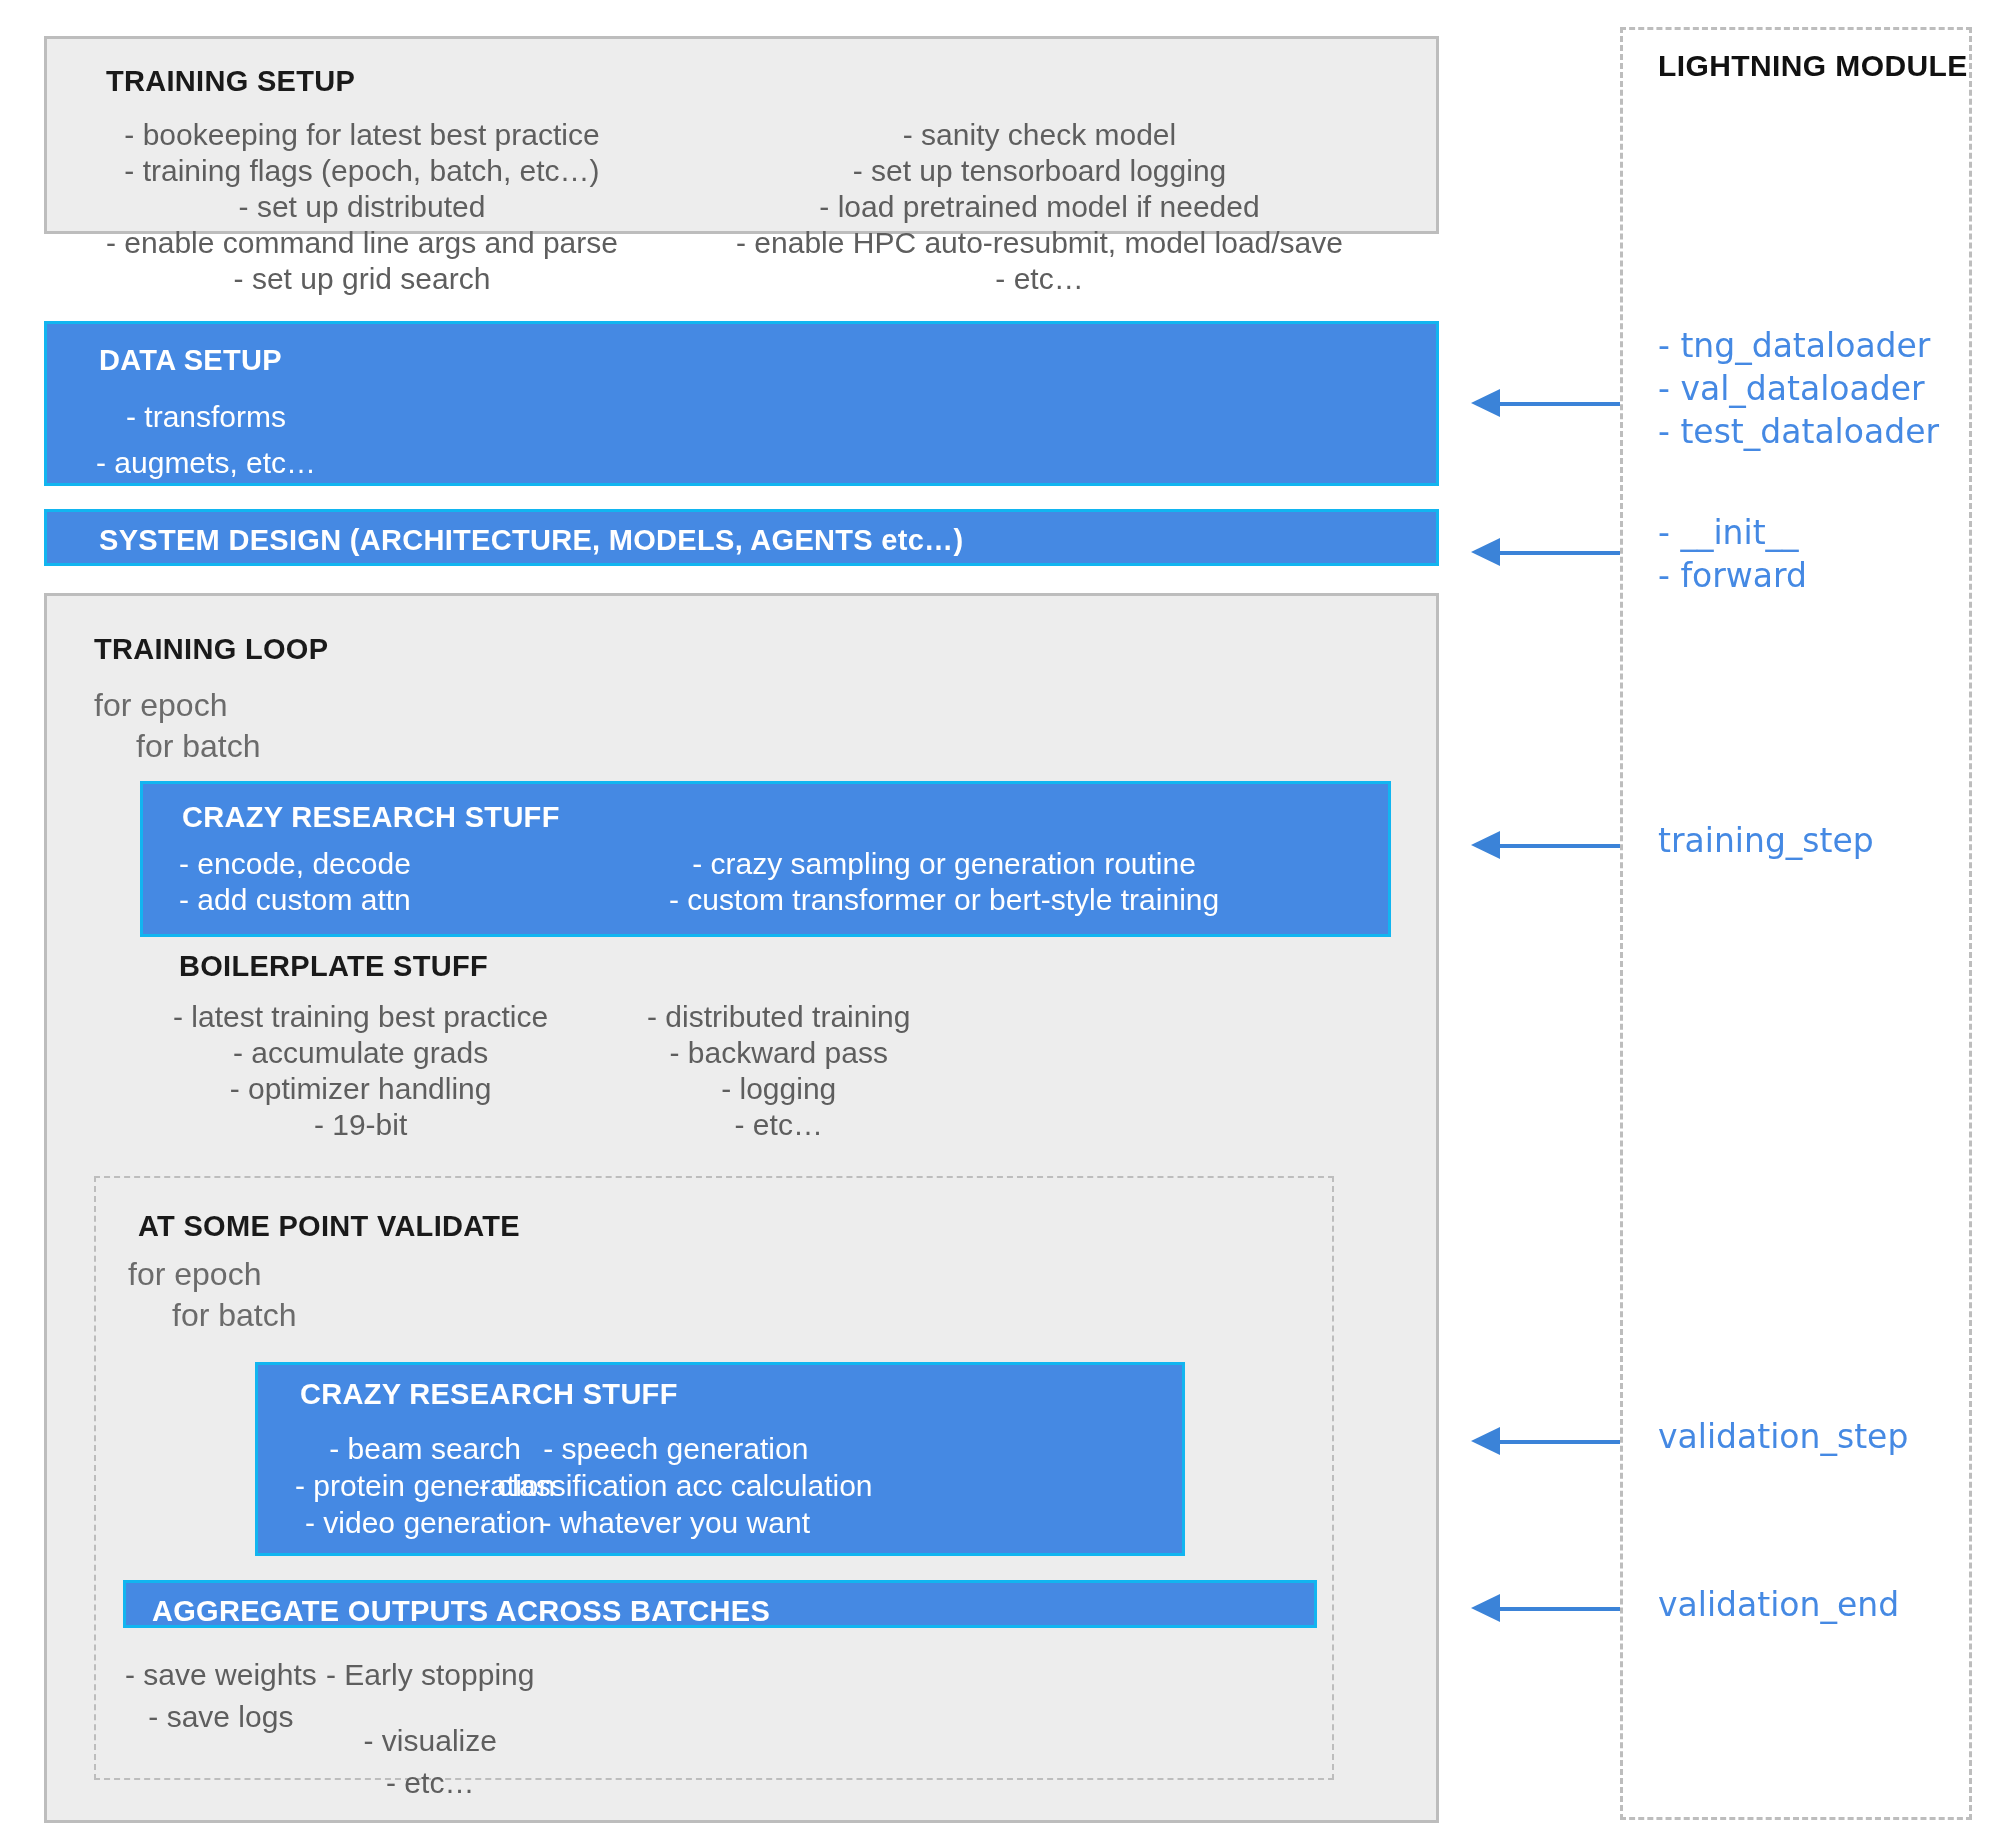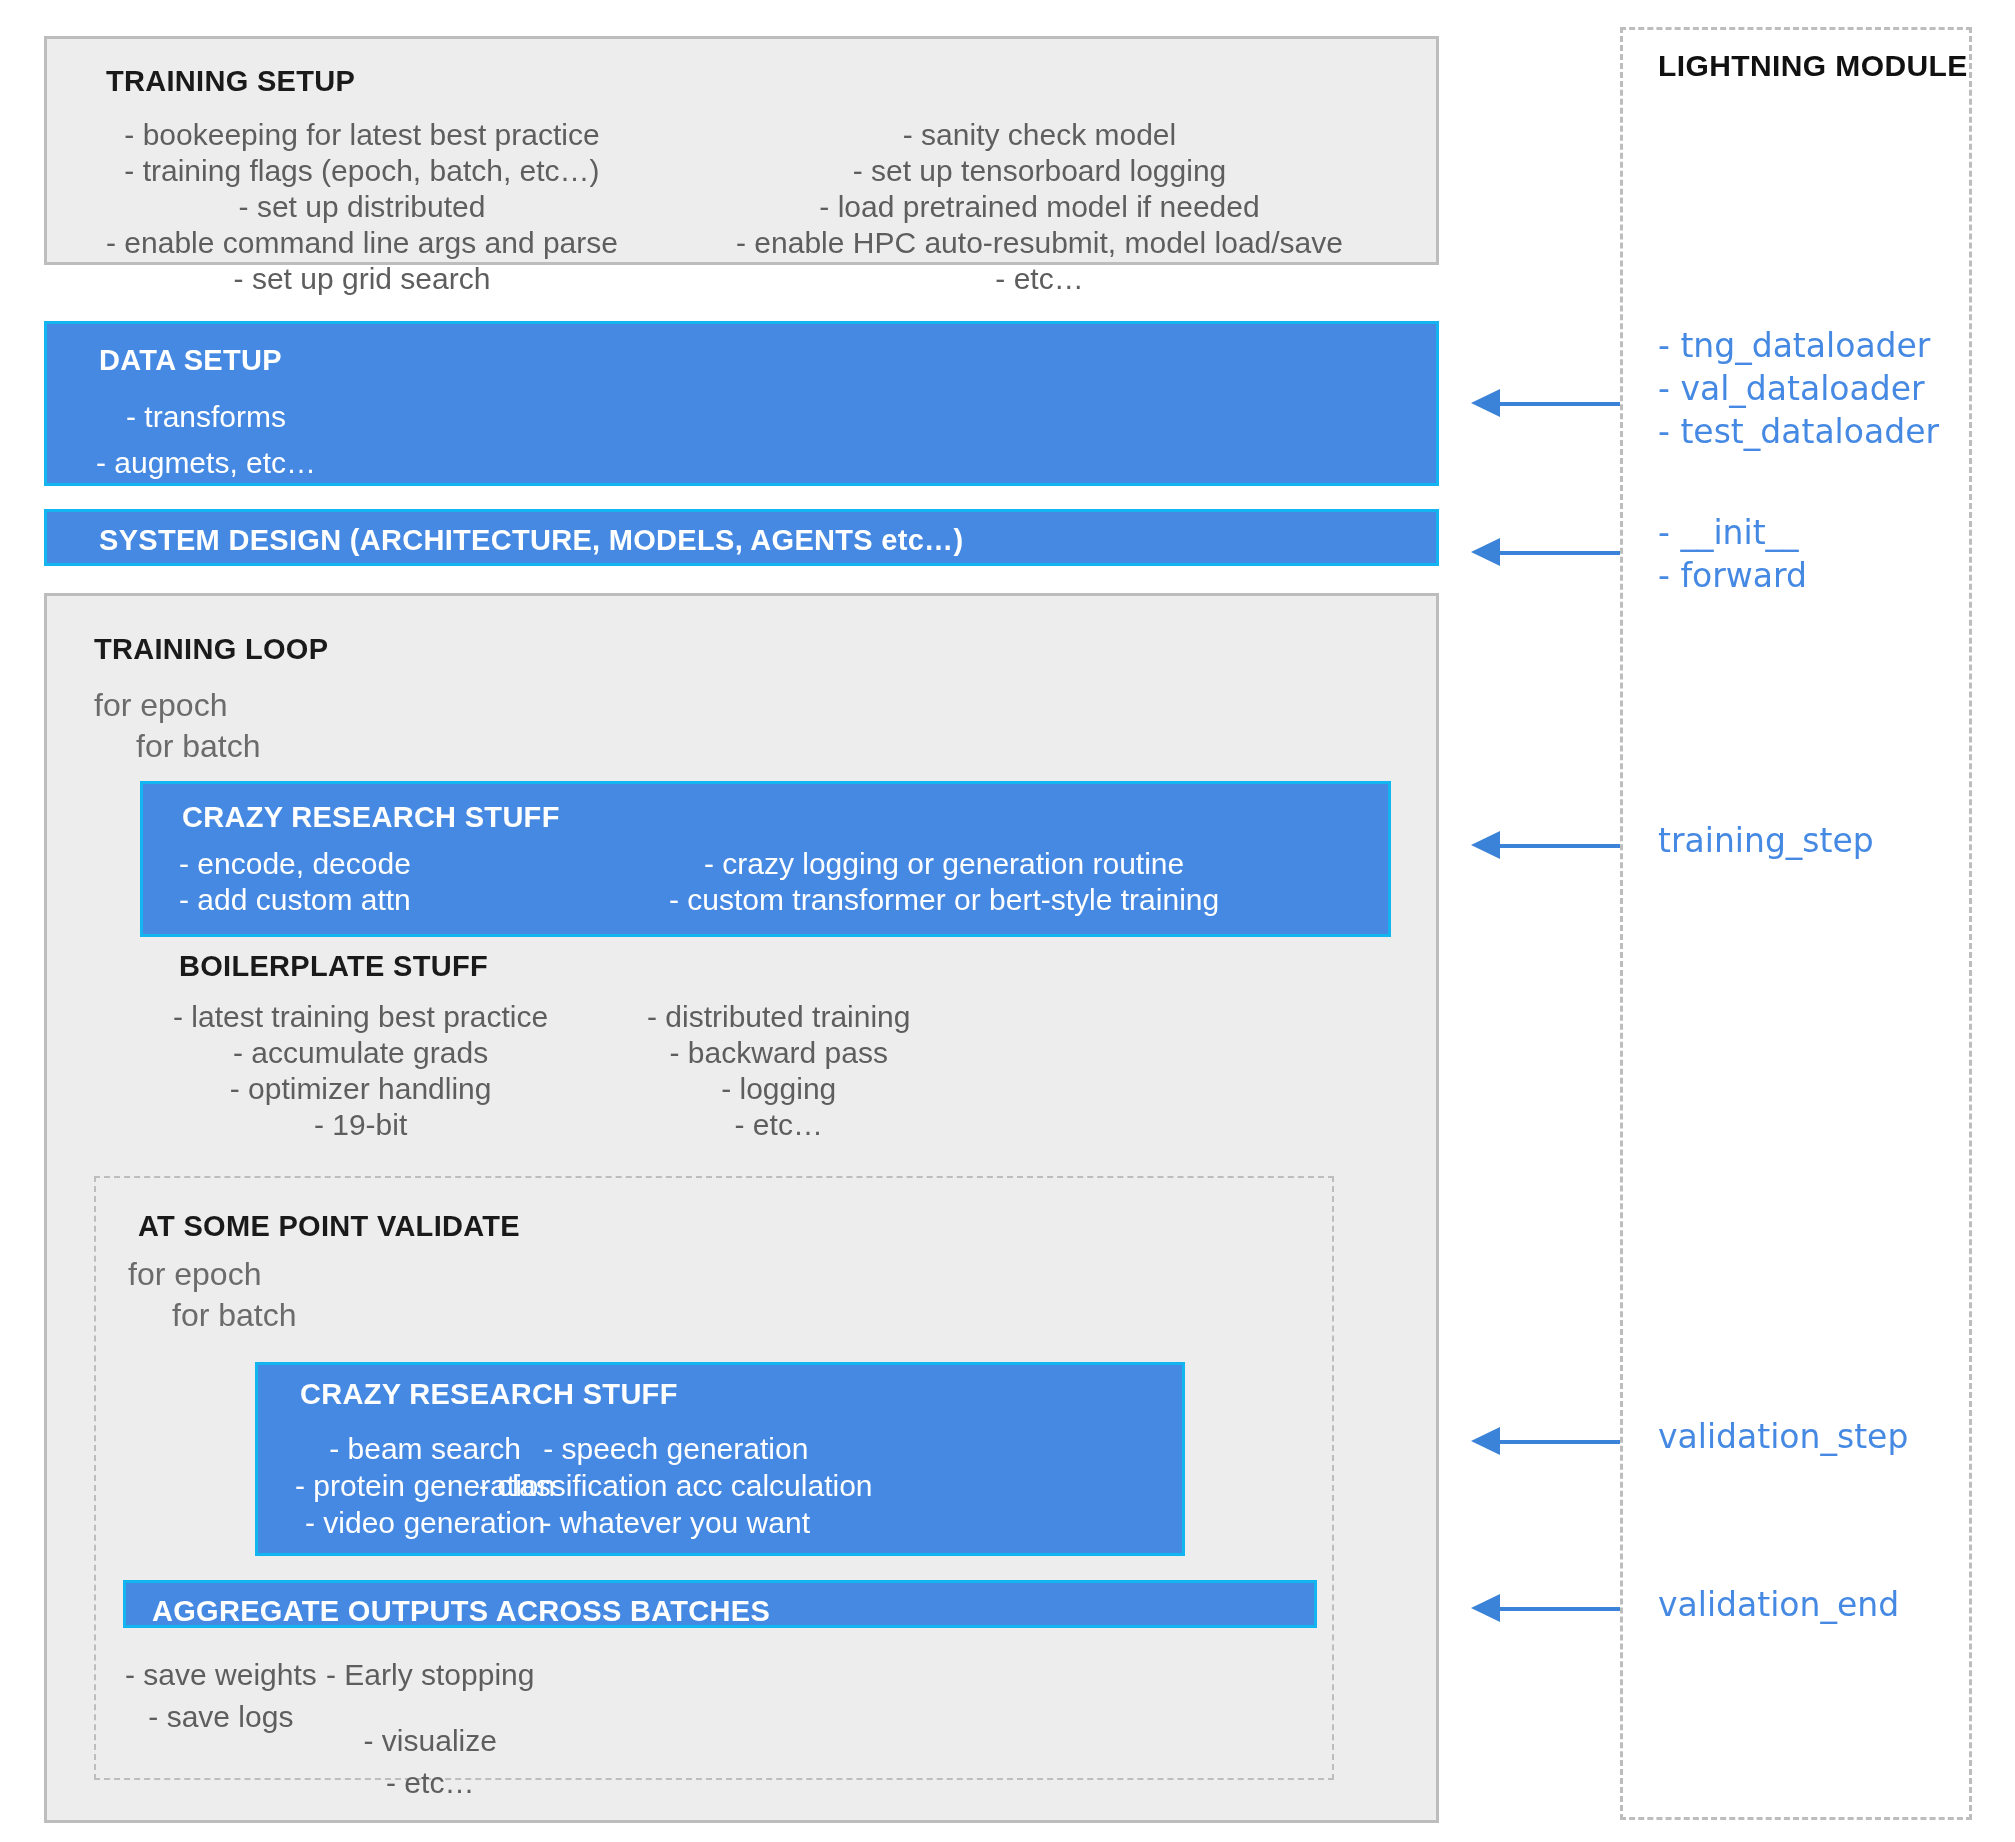--- a/index.html
+++ b/index.html
@@ -107,21 +107,21 @@
     border-top:14.4px solid transparent;
     border-bottom:14.4px solid transparent;
     border-right:29px solid #3B83D8;
   }
 </style>
 </head>
 <body>
 
 <div class="stage">
 
-  <div class="gray-box" style="left:44px;top:36px;width:1395px;height:229px;padding-left:25px;">
+  <div class="gray-box" style="left:44px;top:36px;width:1395px;height:198px;padding-left:25px;">
     <div class="head-dark" style="position:absolute;left:59px;top:26px;">TRAINING SETUP</div>
 
     <div class="col" style="left:59px;top:78px;">
       <div class="li-dark">- bookeeping for latest best practice</div>
       <div class="li-dark">- training flags (epoch, batch, etc…)</div>
       <div class="li-dark">- set up distributed</div>
       <div class="li-dark">- enable command line args and parse</div>
       <div class="li-dark">- set up grid search</div>
     </div>
 
@@ -153,21 +153,21 @@
     <div class="loopline" style="position:absolute;left:47px;top:88px;">for epoch</div>
     <div class="loopline" style="position:absolute;left:89px;top:129px;">for batch</div>
 
     <div class="blue-box" style="left:93px;top:185px;width:1251px;height:156px;">
       <div class="head-white" style="position:absolute;left:39px;top:17px;">CRAZY RESEARCH STUFF</div>
       <div class="col" style="left:36px;top:62px;">
         <div class="li-white">- encode, decode</div>
         <div class="li-white">- add custom attn</div>
       </div>
       <div class="col" style="left:526px;top:62px;">
-        <div class="li-white">- crazy logging or generation routine</div>
+        <div class="li-white">- crazy sampling or generation routine</div>
         <div class="li-white">- custom transformer or bert-style training</div>
       </div>
     </div>
 
     <div class="head-dark" style="position:absolute;left:132px;top:354px;">BOILERPLATE STUFF</div>
     <div class="col" style="left:126px;top:403px;">
       <div class="li-dark">- latest training best practice</div>
       <div class="li-dark">- accumulate grads</div>
       <div class="li-dark">- optimizer handling</div>
       <div class="li-dark">- 19-bit</div>

